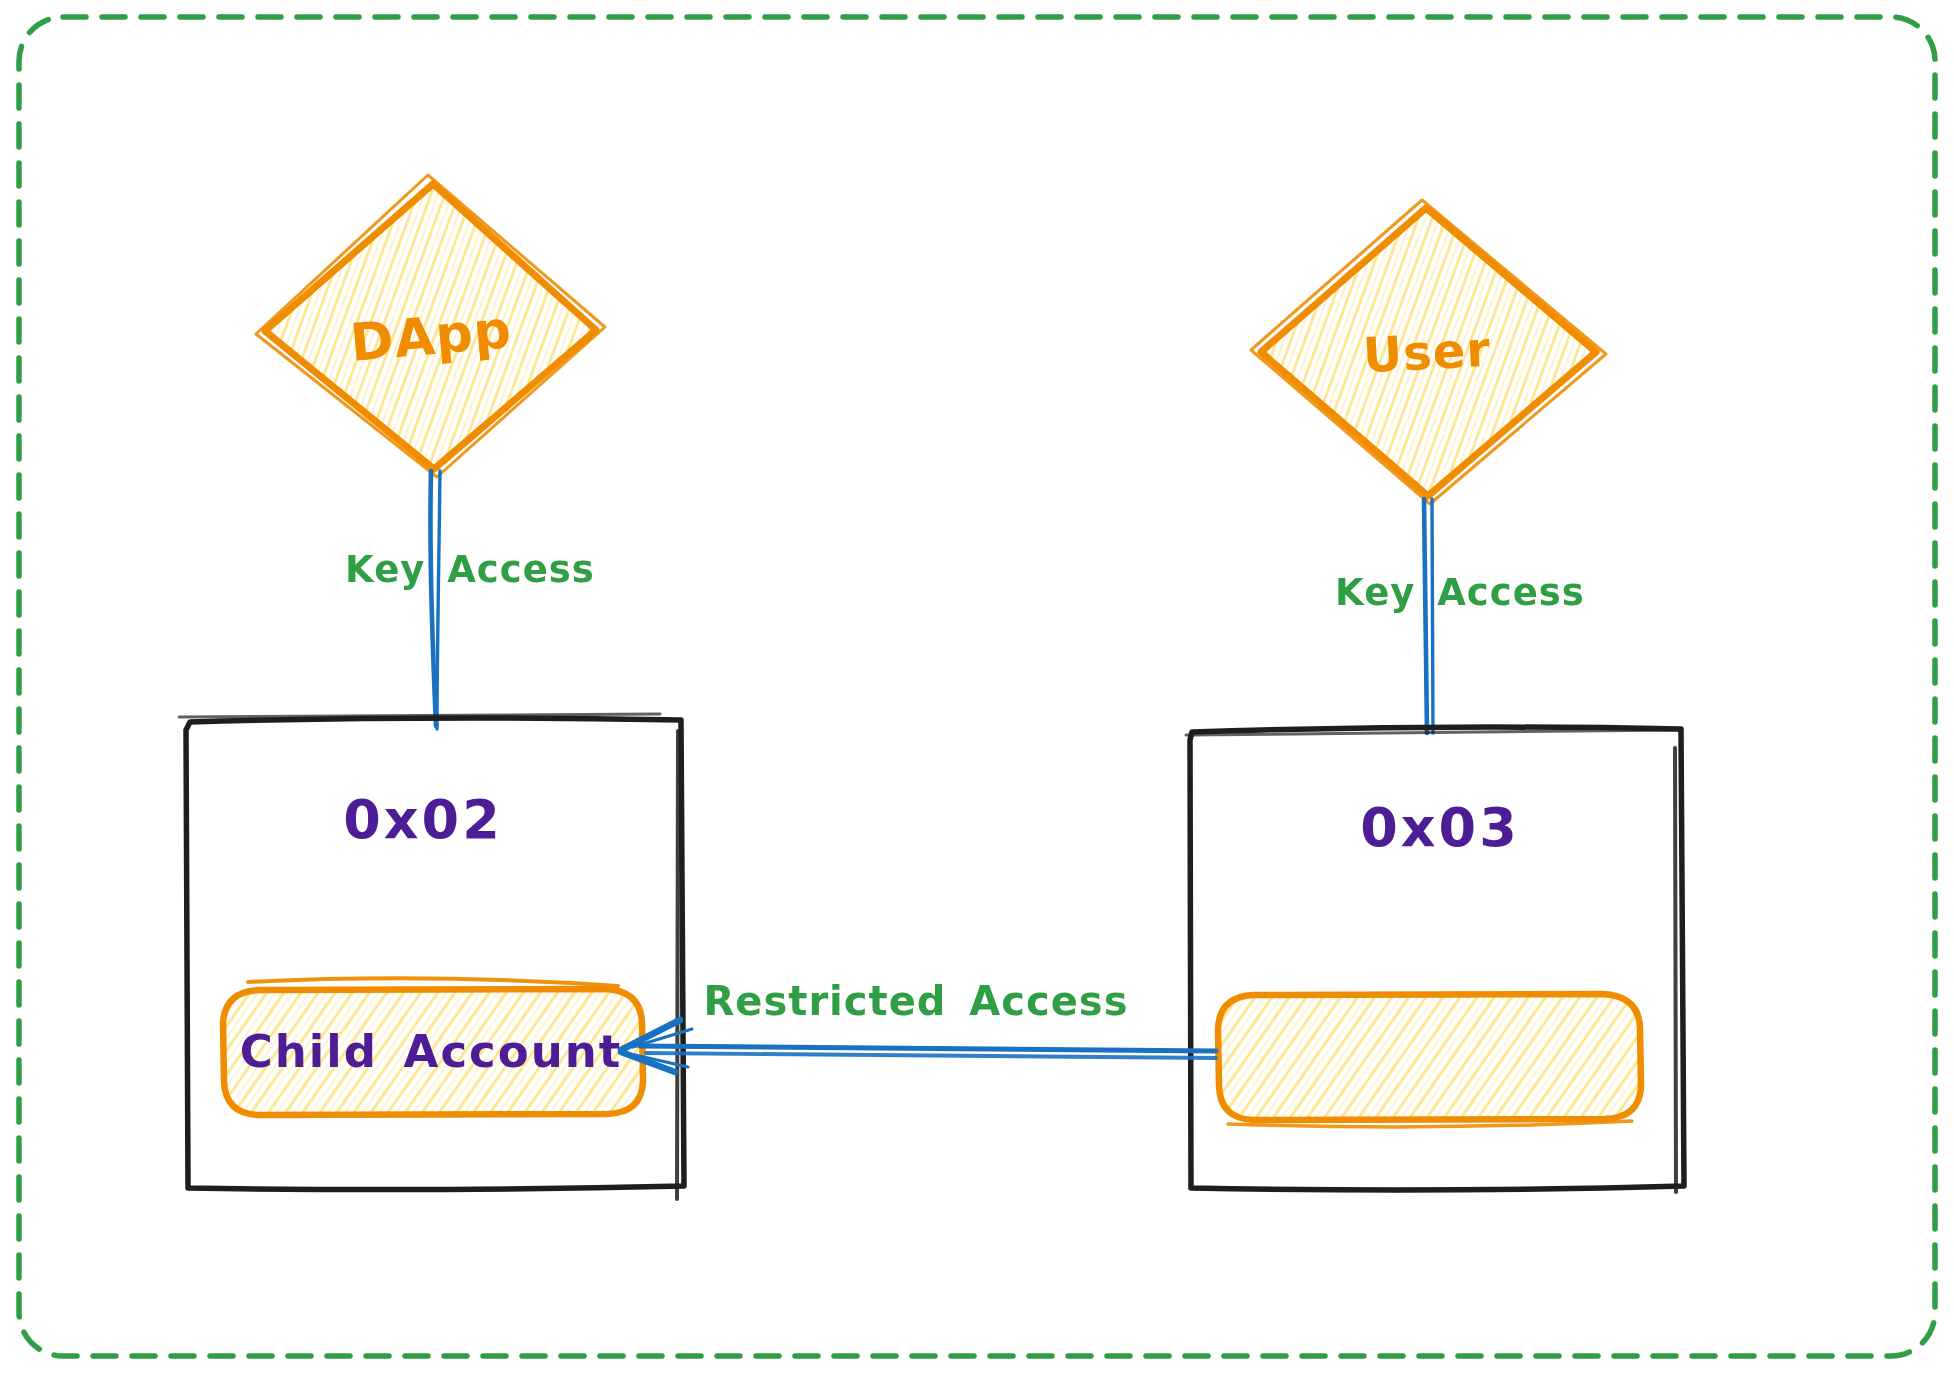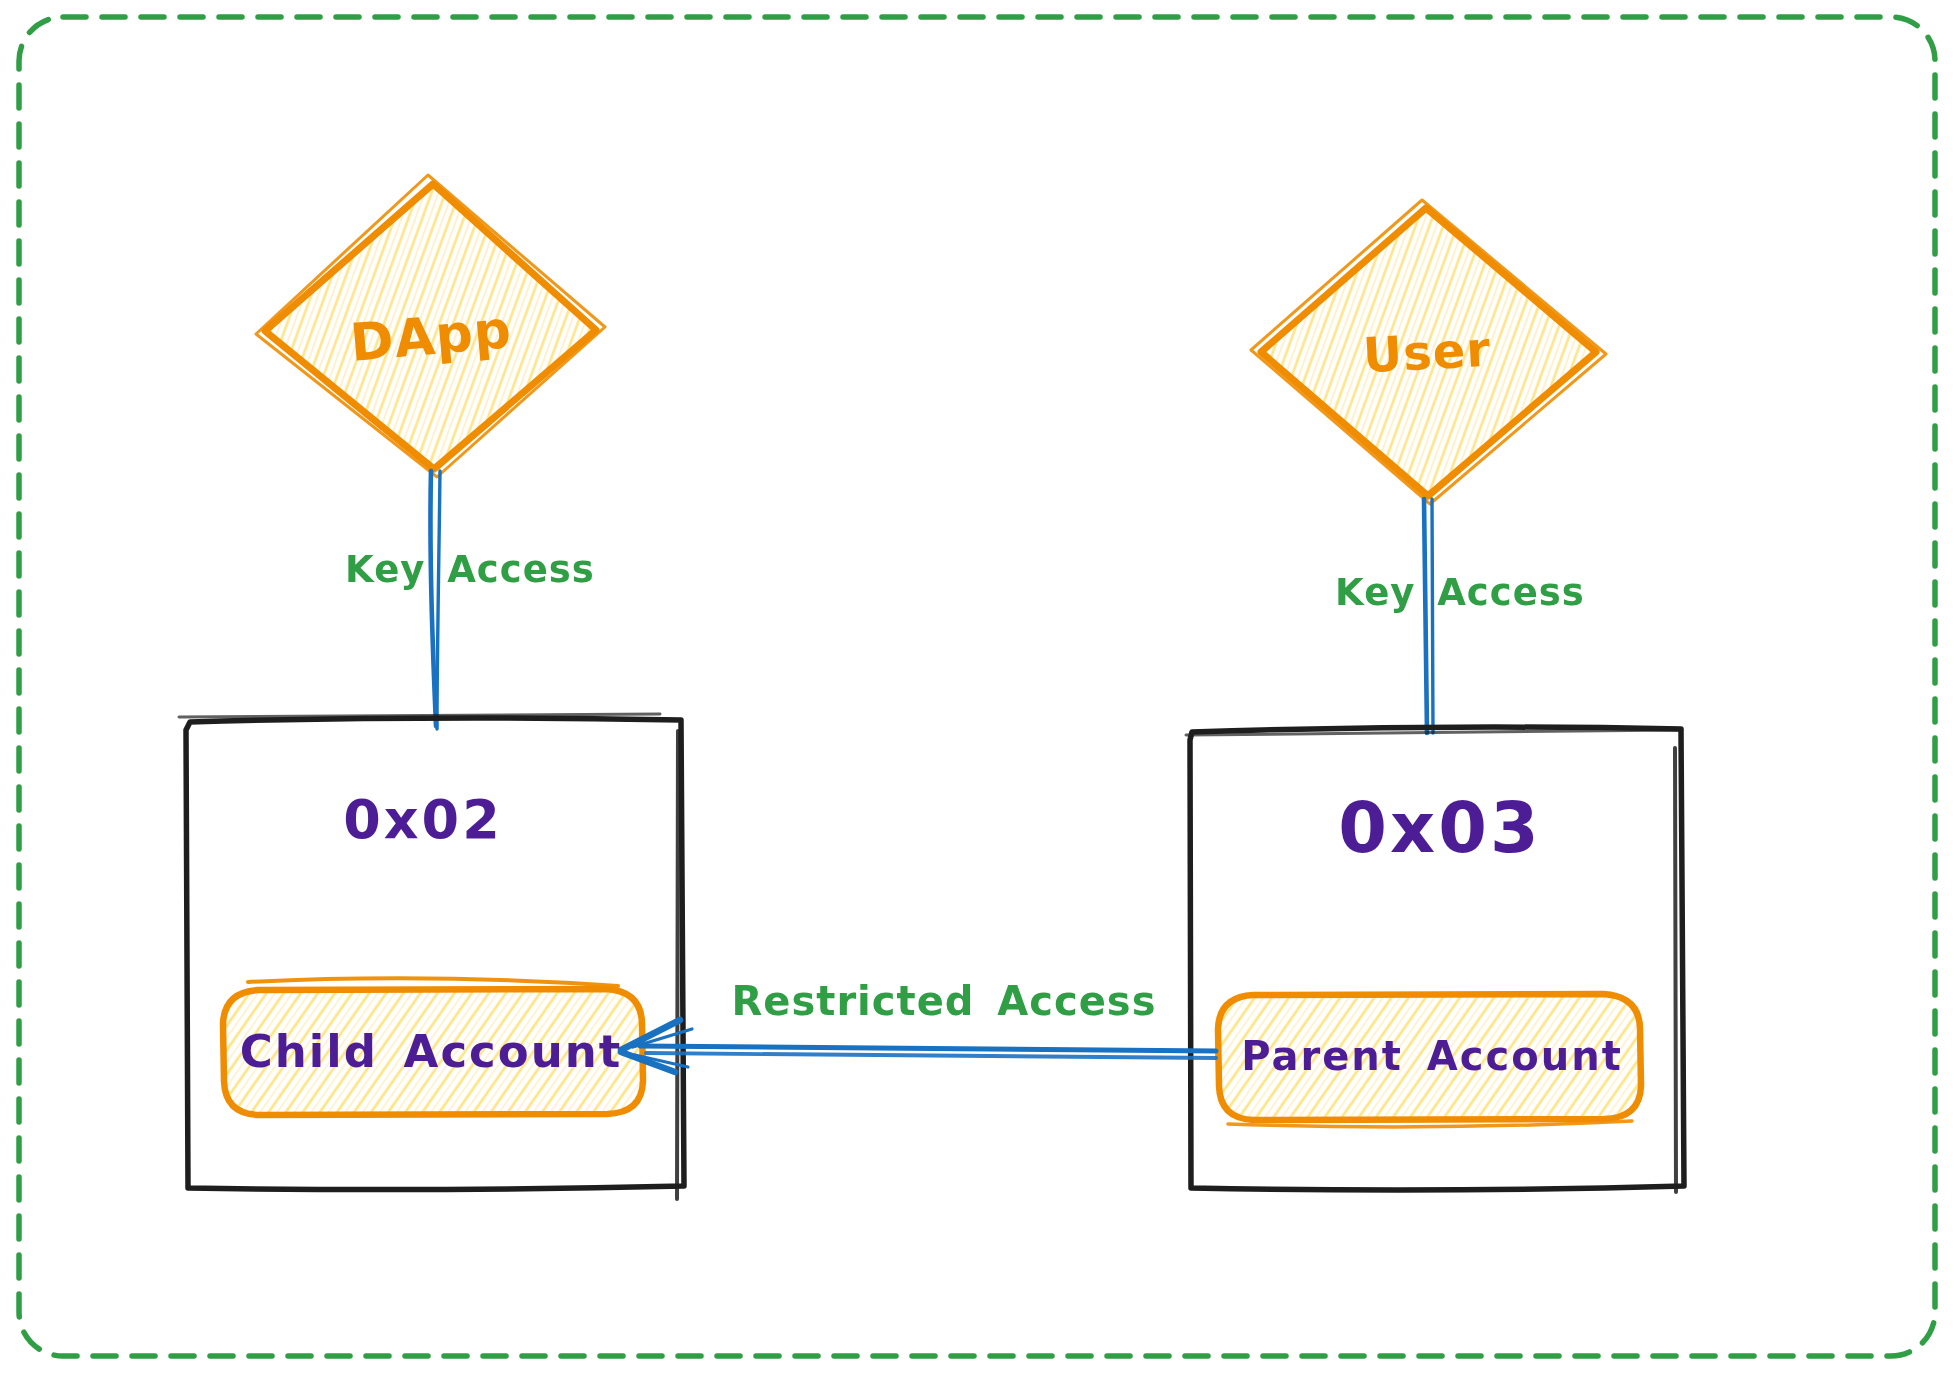--- a/index.html
+++ b/index.html
@@ -27,24 +27,24 @@
     user-select: none;
   }
   .lbl.orange  { color: #f08c00; }
   .lbl.green   { color: #2f9e44; }
   .lbl.ink     { color: #4c1d95; }
   .lbl.dapp    { left: 431px; top: 336px; font-size: 52px; transform: translate(-50%,-50%) rotate(-5deg); }
   .lbl.user    { left: 1427px; top: 352px; font-size: 48px; transform: translate(-50%,-50%) rotate(-3deg); }
   .lbl.key-left  { left: 470px;  top: 569px; font-size: 37px; word-spacing: 8px; }
   .lbl.key-right { left: 1460px; top: 592px; font-size: 37px; word-spacing: 8px; }
   .lbl.addr-left  { left: 423px;  top: 820px; font-size: 54px; letter-spacing: 3px; }
-  .lbl.addr-right { left: 1440px; top: 828px; font-size: 70px; letter-spacing: 3px; }
+  .lbl.addr-right { left: 1440px; top: 828px; font-size: 54px; letter-spacing: 3px; }
   .lbl.child-acc  { left: 431px;  top: 1051px; font-size: 45px; letter-spacing: 2px; word-spacing: 8px; }
   .lbl.parent-acc { left: 1432px; top: 1056px; font-size: 40px; letter-spacing: 2px; word-spacing: 8px; }
-  .lbl.restricted { left: 944px;  top: 1001px; font-size: 40px; letter-spacing: 1px; word-spacing: 8px; }
+  .lbl.restricted { left: 916px;  top: 1001px; font-size: 40px; letter-spacing: 1px; word-spacing: 8px; }
 </style>
 </head>
 <body>
 
 <div class="stage">
 
   <svg class="scene" viewBox="0 0 1954 1375" xmlns="http://www.w3.org/2000/svg">
     <defs>
 
       <pattern id="hachDiamond" width="13" height="13" patternUnits="userSpaceOnUse" patternTransform="rotate(20)">
@@ -119,17 +119,16 @@
   <div class="lbl orange dapp">DApp</div>
   <div class="lbl orange user">User</div>
 
   <div class="lbl green key-left">Key Access</div>
   <div class="lbl green key-right">Key Access</div>
 
   <div class="lbl ink addr-left">0x02</div>
   <div class="lbl ink addr-right">0x03</div>
 
   <div class="lbl ink child-acc">Child Account</div>
-  <div class="lbl ink parent-acc">Parent Account</div>
 
   <div class="lbl green restricted">Restricted Access</div>
 
 </div>
 
 </body></html>

